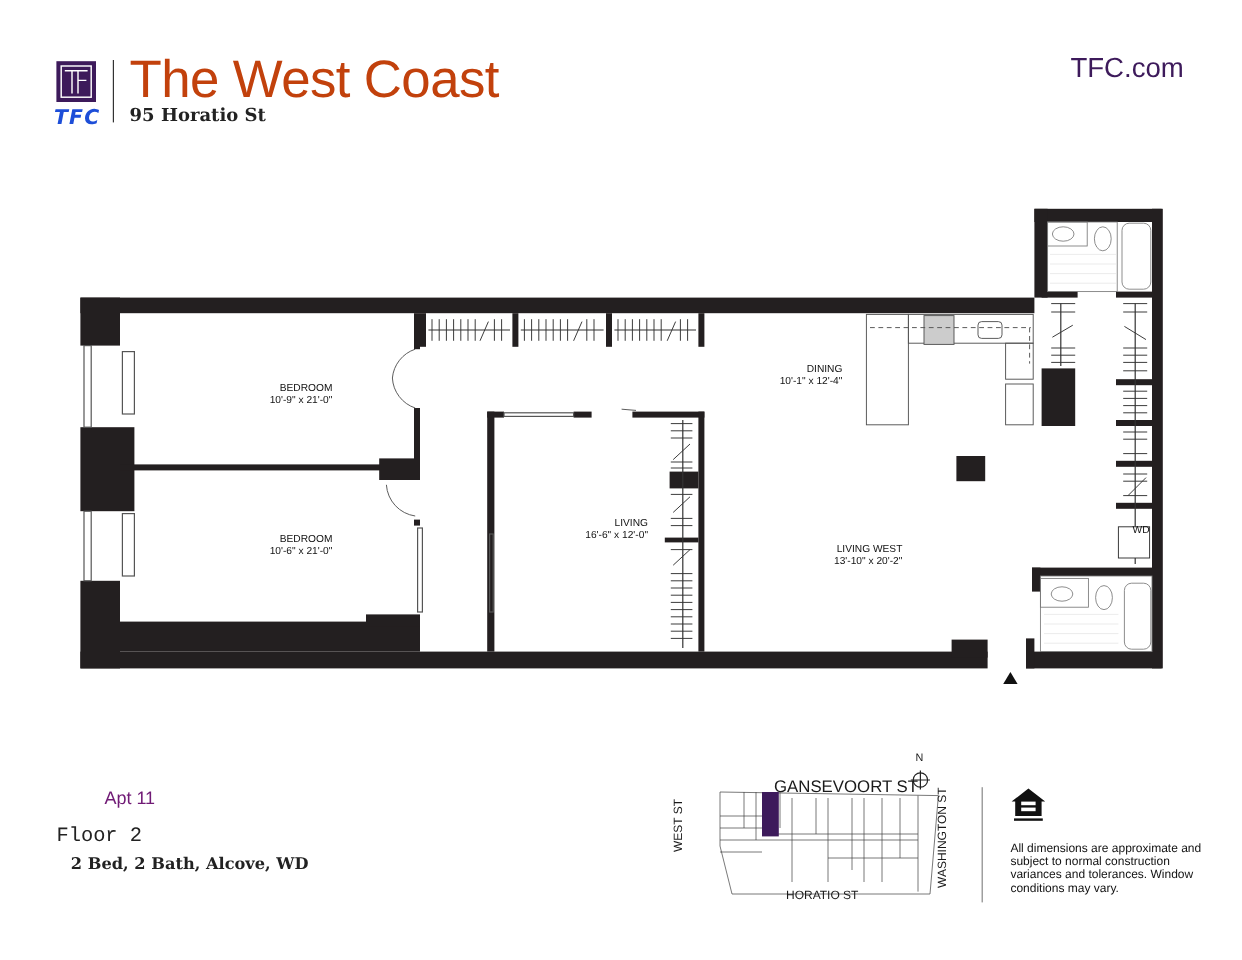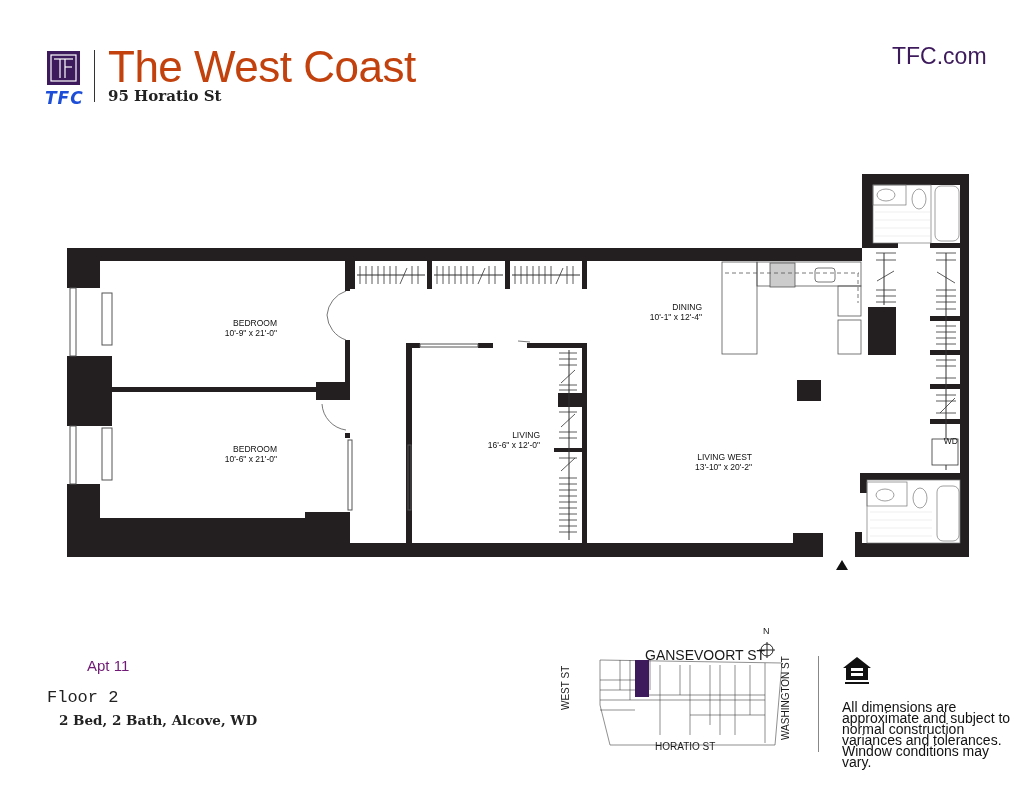--- a/index.html
+++ b/index.html
@@ -7,21 +7,21 @@
   .abs{position:absolute;}
   .logo-box{left:47px;top:51px;width:33px;height:34px;background:#3d1a5b;}
   .logo-tfc{left:45px;top:88px;width:38px;font-family:"DejaVu Sans",sans-serif;font-weight:bold;font-size:17px;color:#1d4ed8;letter-spacing:1px;text-align:center;font-style:italic;}
   .logo-div{left:94px;top:50px;width:1px;height:52px;background:#333;}
   .title{left:108px;top:42px;font-size:44px;font-weight:normal;color:#c2410c;letter-spacing:-0.5px;}
   .subtitle{left:108px;top:87px;font-family:"DejaVu Serif",serif;font-weight:bold;font-size:15px;color:#222;}
   .site{left:892px;top:43px;font-size:23px;color:#3d1a5b;}
   .apt{left:47px;top:657px;font-size:15px;color:#701a75;margin-left:40px;}
   .floor{left:47px;top:688px;font-size:17px;color:#222;font-family:Liberation Mono, monospace;}
   .specs{left:59px;top:712px;font-family:"DejaVu Serif",serif;font-weight:bold;font-size:13.5px;color:#222;}
-  .disc{left:842px;top:702px;font-size:14px;line-height:11px;color:#111;width:170px;}
+  .disc{left:842px;top:702px;font-size:10px;line-height:11px;color:#111;width:170px;}
   .vdiv{left:818px;top:656px;width:1px;height:96px;background:#888;}
   .lbl{font-size:8.5px;text-align:right;line-height:10px;color:#111;}
   .lbl span{display:block;}
 </style>
 </head>
 <body>
 
 <div class="abs logo-box">
   <svg width="33" height="34" viewBox="0 0 33 34">
     <rect x="4" y="4" width="25" height="26" fill="none" stroke="#fff" stroke-width="1.2"></rect>

